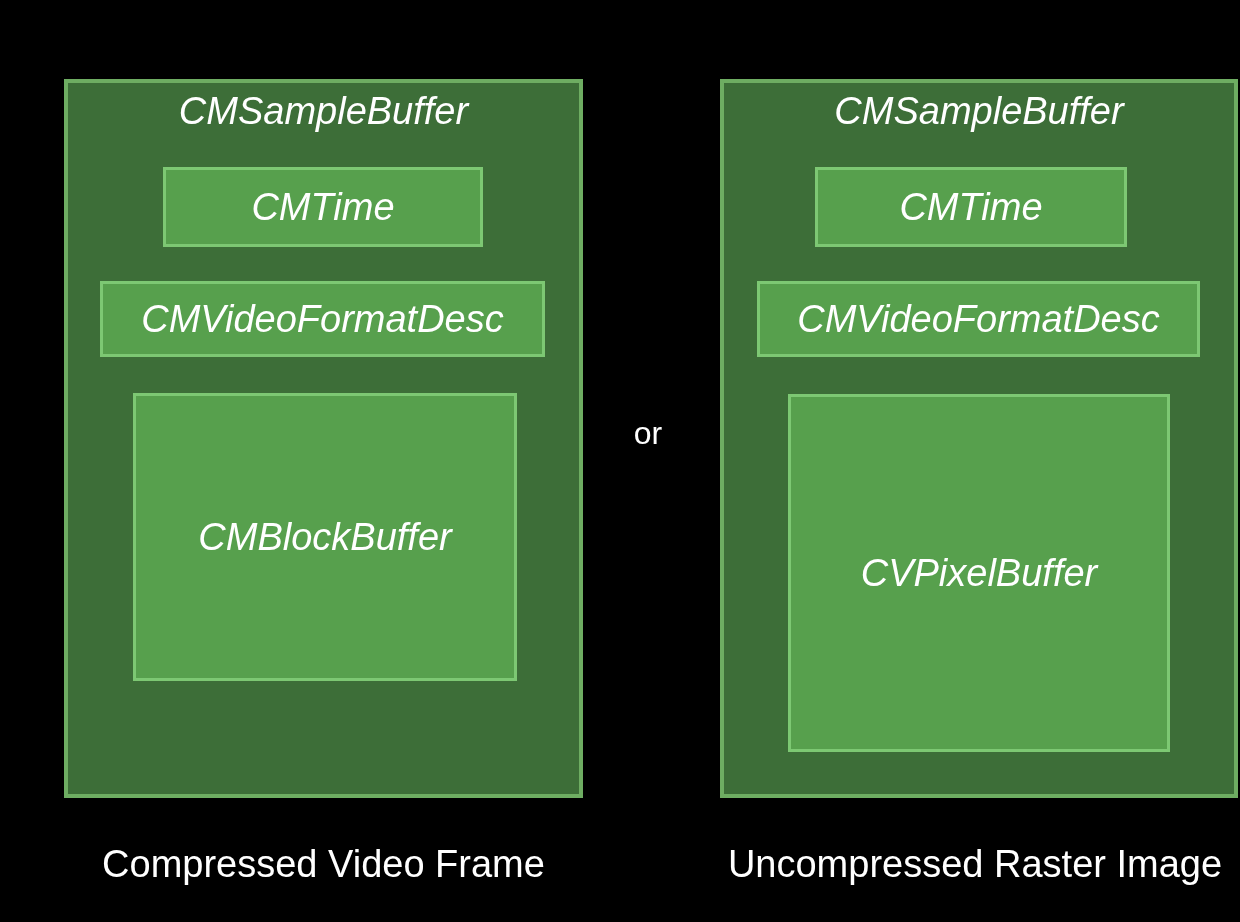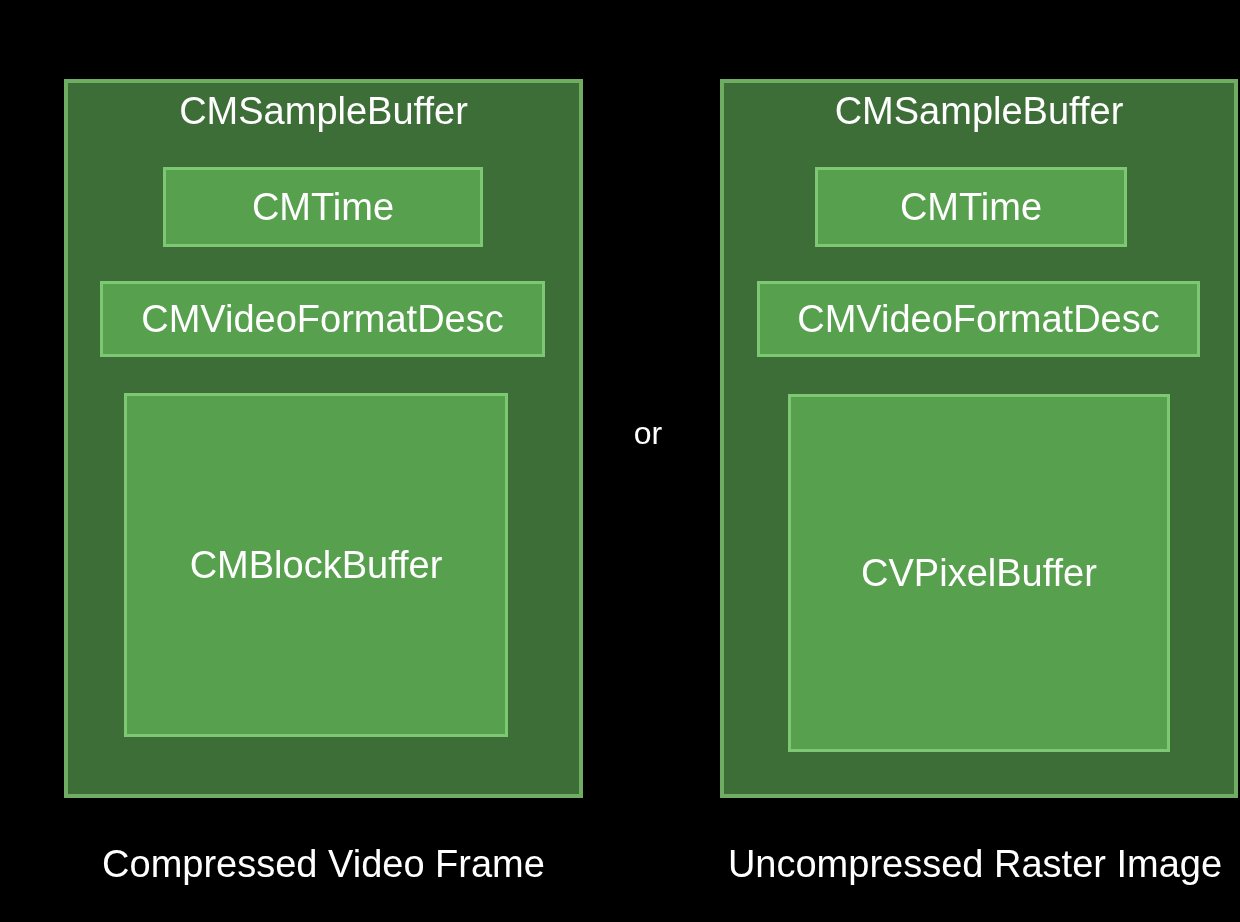--- a/index.html
+++ b/index.html
@@ -16,20 +16,21 @@
     font-family: "Liberation Sans", sans-serif;
     color: var(--text, #fff);
   }
   .panel {
     position: absolute;
     top: 79px;
     height: 719px;
     background: var(--outer-fill, #3d6e38);
     border: 4px solid var(--outer-border, #6ead62);
     box-sizing: border-box;
+    font-style: italic;
   }
   .panel-left  { left: 64px;  width: 519px; }
   .panel-right { left: 720px; width: 518px; }
   .panel-title {
     position: absolute;
     top: 4px; left: 0; right: 0;
     text-align: center;
     font-size: 38px;
     line-height: 48px;
     white-space: nowrap;
@@ -40,21 +41,21 @@
     border: 3px solid var(--inner-border, #7dc873);
     box-sizing: border-box;
     display: flex;
     align-items: center;
     justify-content: center;
     font-size: 38px;
     white-space: nowrap;
   }
   .box-cmtime-left   { left: 95px; top: 84px;  width: 320px; height: 80px; }
   .box-cmvfd-left    { left: 32px; top: 198px; width: 445px; height: 76px; }
-  .box-payload-left  { left: 56px; top: 310px; width: 384px; height: 344px; }
+  .box-payload-left  { left: 65px; top: 310px; width: 384px; height: 288px; }
   .box-cmtime-right  { left: 91px; top: 84px;  width: 312px; height: 80px; }
   .box-cmvfd-right   { left: 33px; top: 198px; width: 443px; height: 76px; }
   .box-payload-right { left: 64px; top: 311px; width: 382px; height: 358px; }
   .or-label {
     position: absolute;
     left: 588px; top: 406px;
     width: 120px;
     text-align: center;
     font-size: 32px;
     line-height: 54px;

